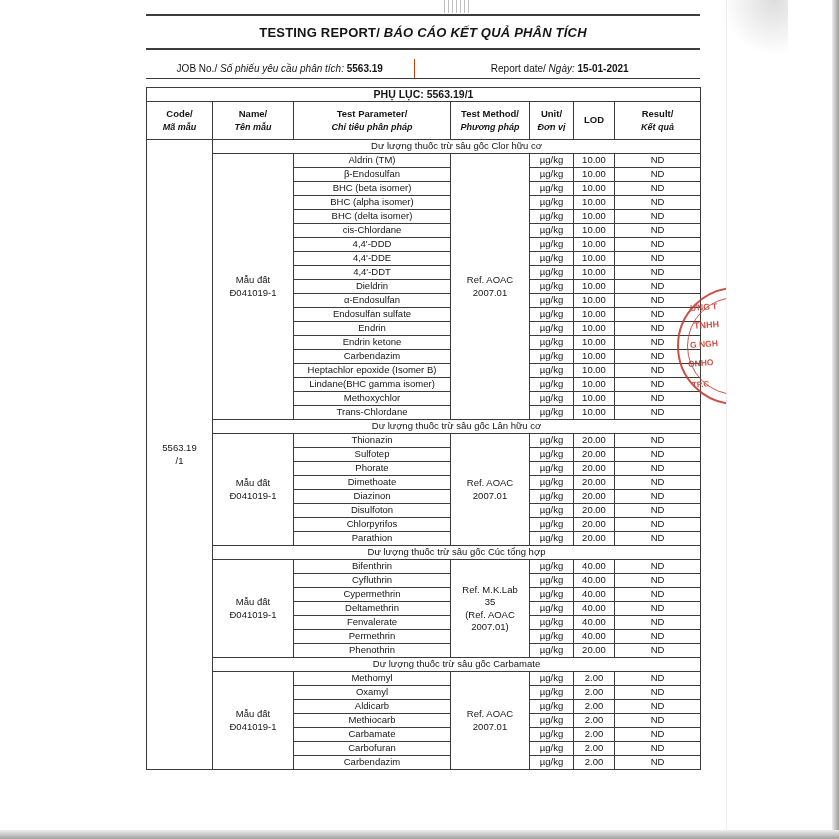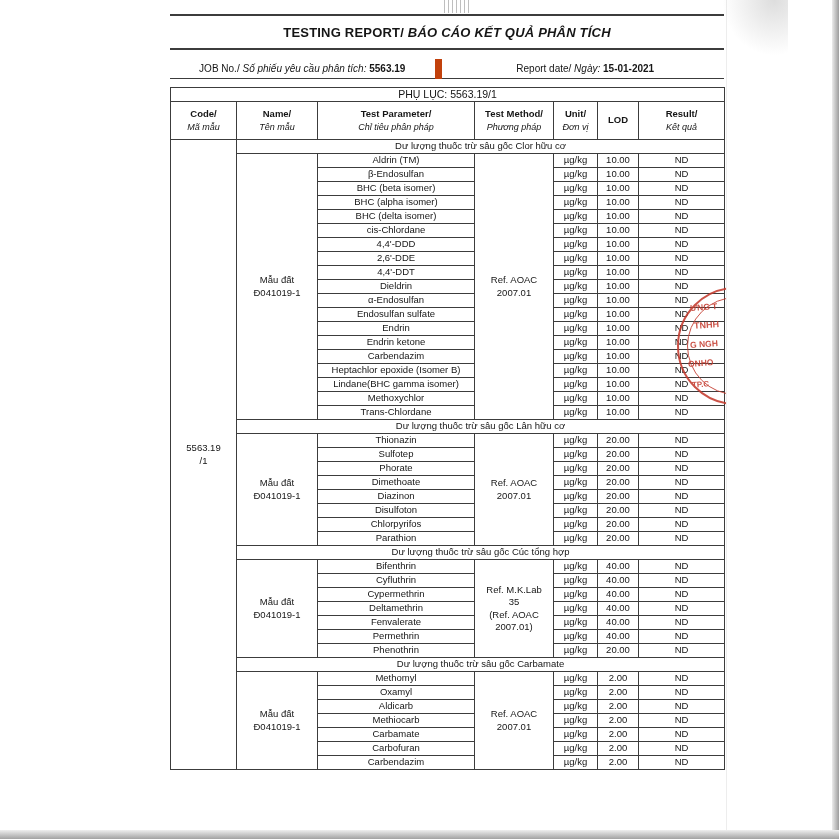--- a/index.html
+++ b/index.html
@@ -4,60 +4,60 @@
 <style>
   * { box-sizing: border-box; margin: 0; padding: 0; }
   html, body { width: 839px; height: 839px; }
   body {
     background: #ffffff;
     font-family: "Liberation Sans", sans-serif;
     color: #151515;
     position: relative;
     overflow: hidden;
   }
-  .doc { position: absolute; left: 170px; top: 0; width: 554px; }
+  .doc { position: absolute; left: 146px; top: 0; width: 554px; }
 
   
   .title-band {
     margin-top: 14px;
     border-top: 2px solid #3c3c3c;
     border-bottom: 2px solid #3c3c3c;
     padding: 9px 0 8px 0;
     text-align: center;
     font-size: 13px;
     font-weight: bold;
     letter-spacing: 0.2px;
   }
   .title-band em { font-style: italic; }
 
   
   .info-table { width: 100%; border-collapse: collapse; margin-top: 9px; font-size: 10px; }
   .info-table td { border-bottom: 1px solid #3c3c3c; padding: 4px 2px 4px 2px; vertical-align: middle; text-align: center; }
-  .info-table td.right { border-left: 7px solid #c2410c; padding-left: 7px; }
+  .info-table td.right { border-left: 1px solid #c2410c; padding-left: 7px; }
   .lbl-vi { font-style: italic; }
   .val { font-weight: bold; }
 
   
   .main-table {
     width: 100%; border-collapse: collapse; margin-top: 8px;
     table-layout: fixed; font-size: 9.5px;
   }
   .main-table th, .main-table td {
     border: 1px solid #3c3c3c;
     padding: 0 2px;
     text-align: center;
     vertical-align: middle;
     height: 14px;
     line-height: 12.5px;
     overflow: hidden;
   }
-  .appendix { font-weight: normal; font-size: 10.5px; height: 17px; }
+  .appendix { font-weight: bold; font-size: 10.5px; height: 17px; }
   .column-header-row th { height: 38px; }
   .th-en { font-weight: bold; }
-  .th-vi { font-style: italic; font-weight: normal; font-size: 9px; }
+  .th-vi { font-style: italic; font-weight: bold; font-size: 9px; }
   .section-title-cell { text-align: left; font-weight: normal; padding-left: 5px; }
   .name-cell, .method-cell, .code-cell { line-height: 12px; margin-left: 20px; }
 
   
   .stamp {
     position: absolute; left: 674px; top: 282px; width: 52px; height: 132px;
     overflow: hidden; pointer-events: none; opacity: 0.88;
   }
   .stamp-ring {
     position: absolute; left: 3px; top: 5px; width: 118px; height: 118px;
@@ -197,21 +197,21 @@
           <td>10.00</td>
           <td>ND</td>
         </tr>
         <tr>
           <td>4,4'-DDD</td>
           <td>µg/kg</td>
           <td>10.00</td>
           <td>ND</td>
         </tr>
         <tr>
-          <td>2,6'-DDE</td>
+          <td>4,4'-DDE</td>
           <td>µg/kg</td>
           <td>10.00</td>
           <td>ND</td>
         </tr>
         <tr>
           <td>4,4'-DDT</td>
           <td>µg/kg</td>
           <td>10.00</td>
           <td>ND</td>
         </tr>

